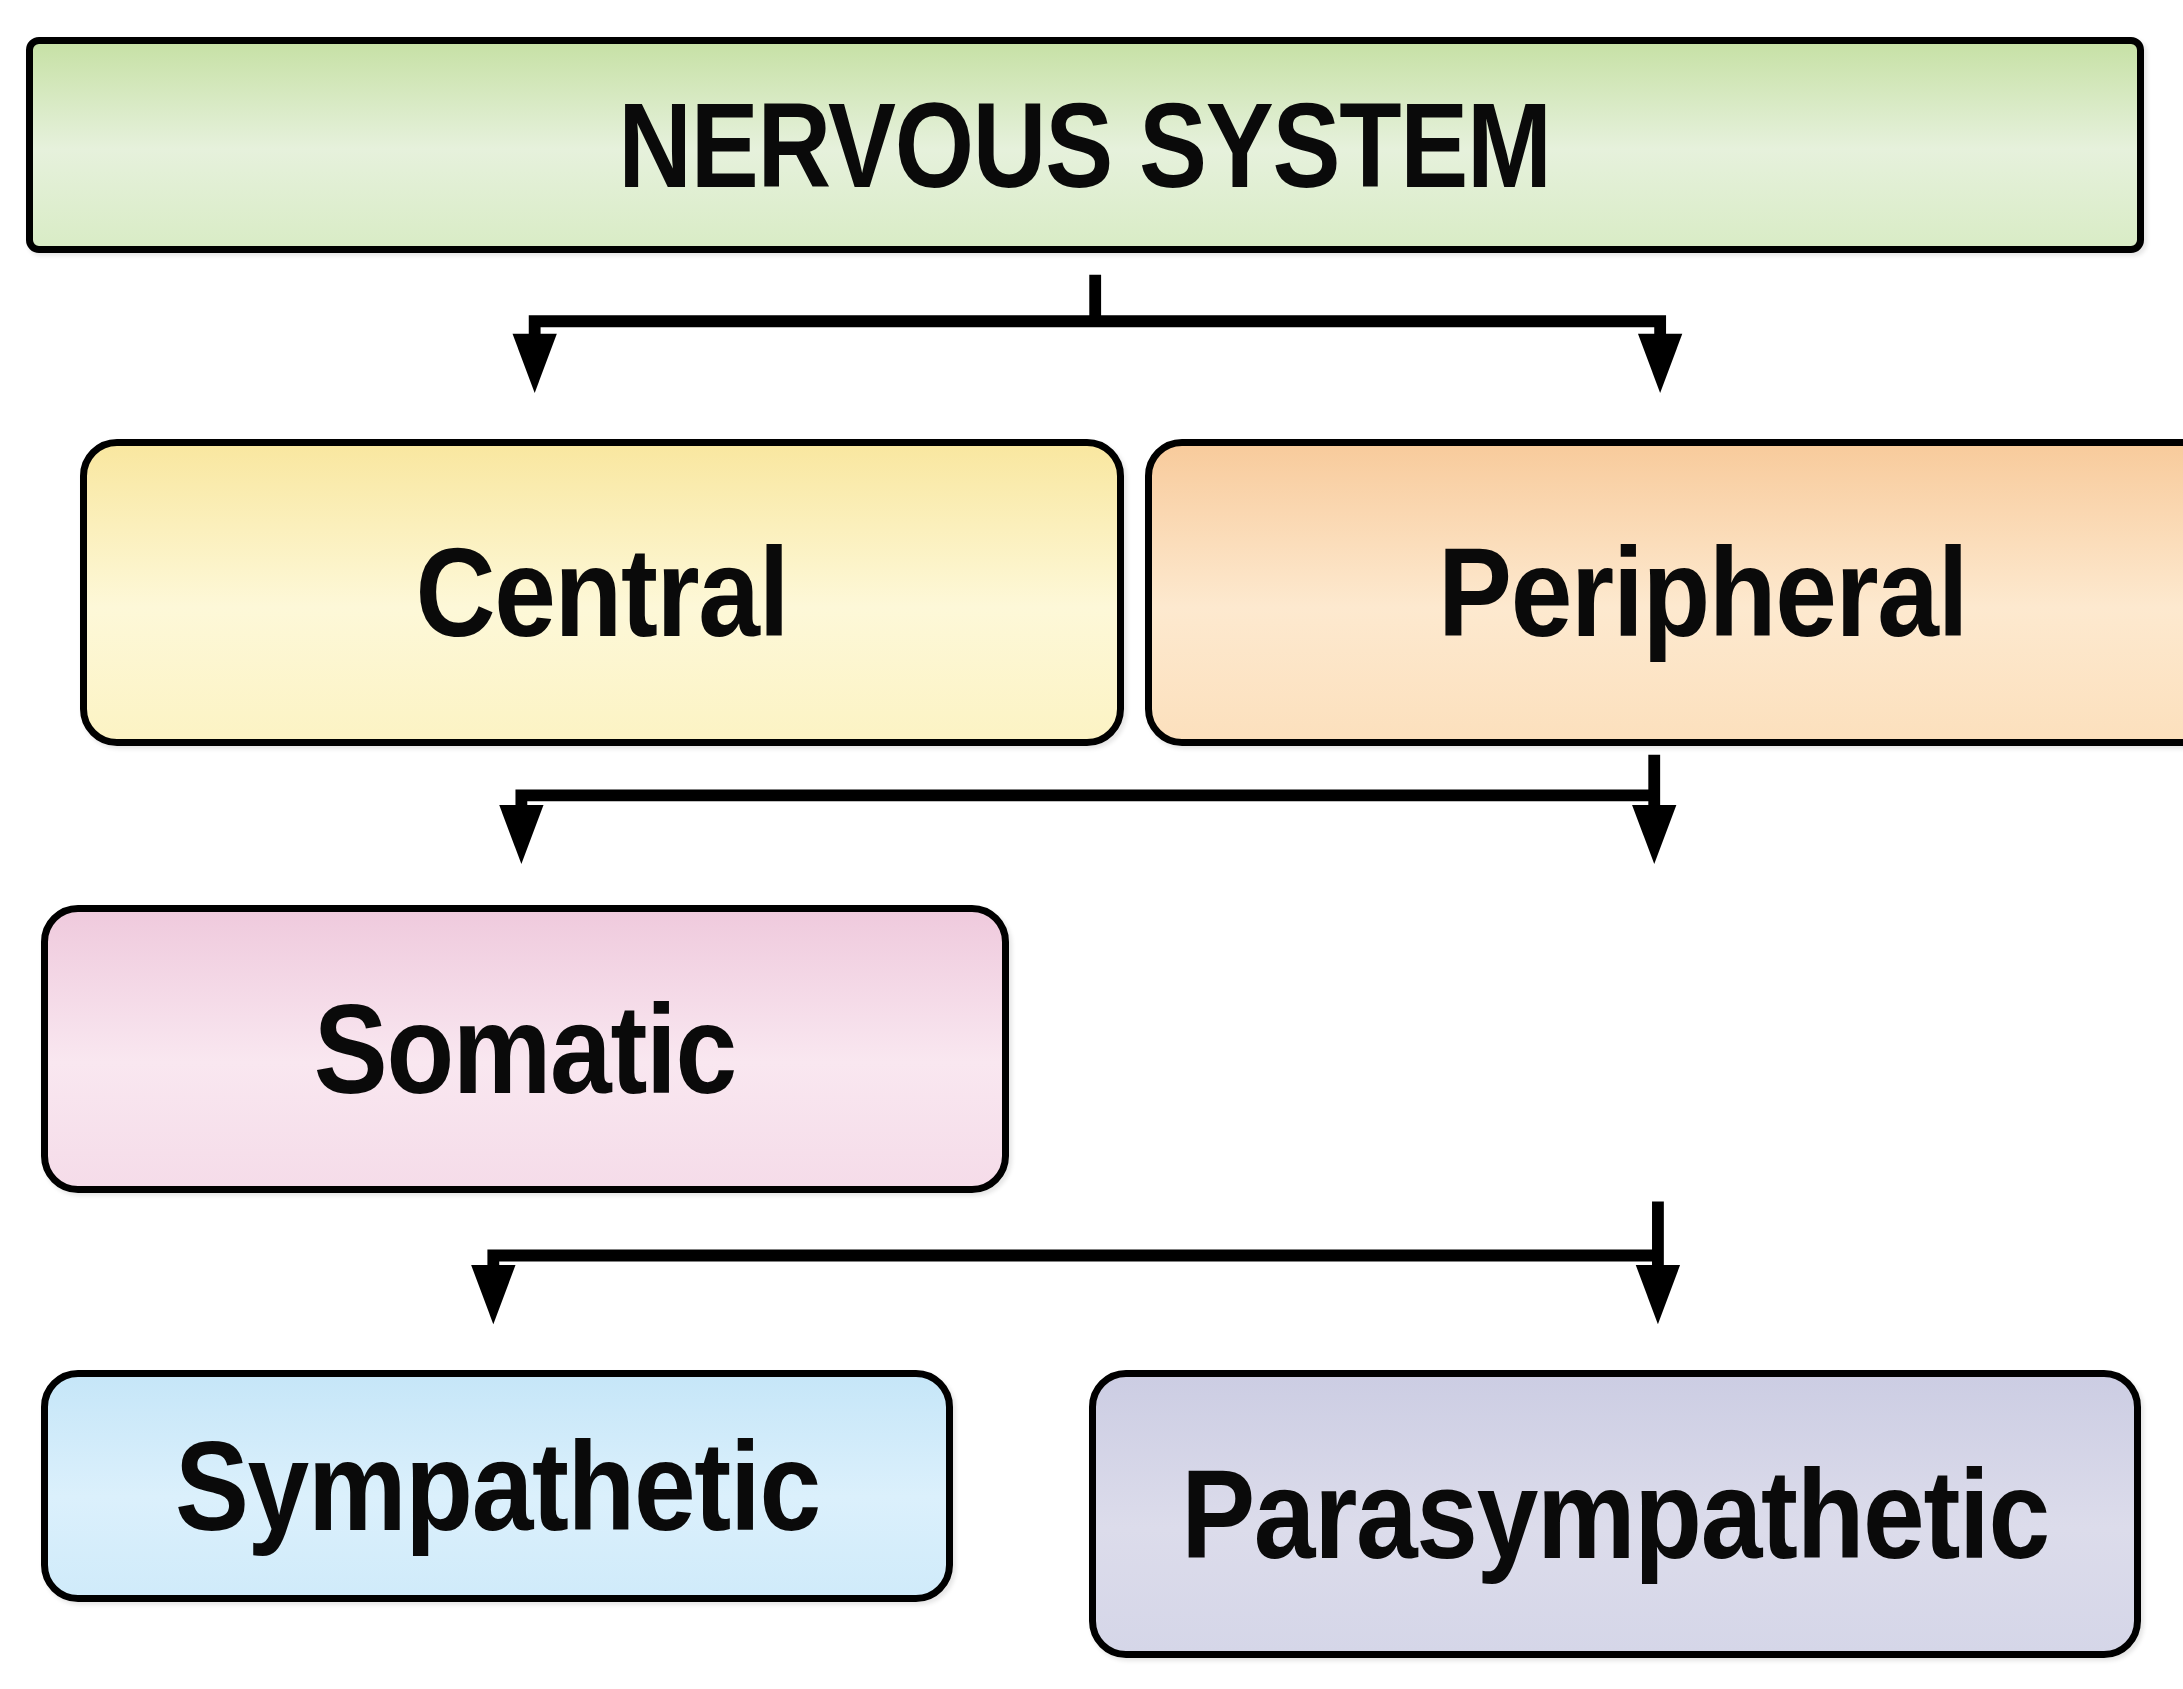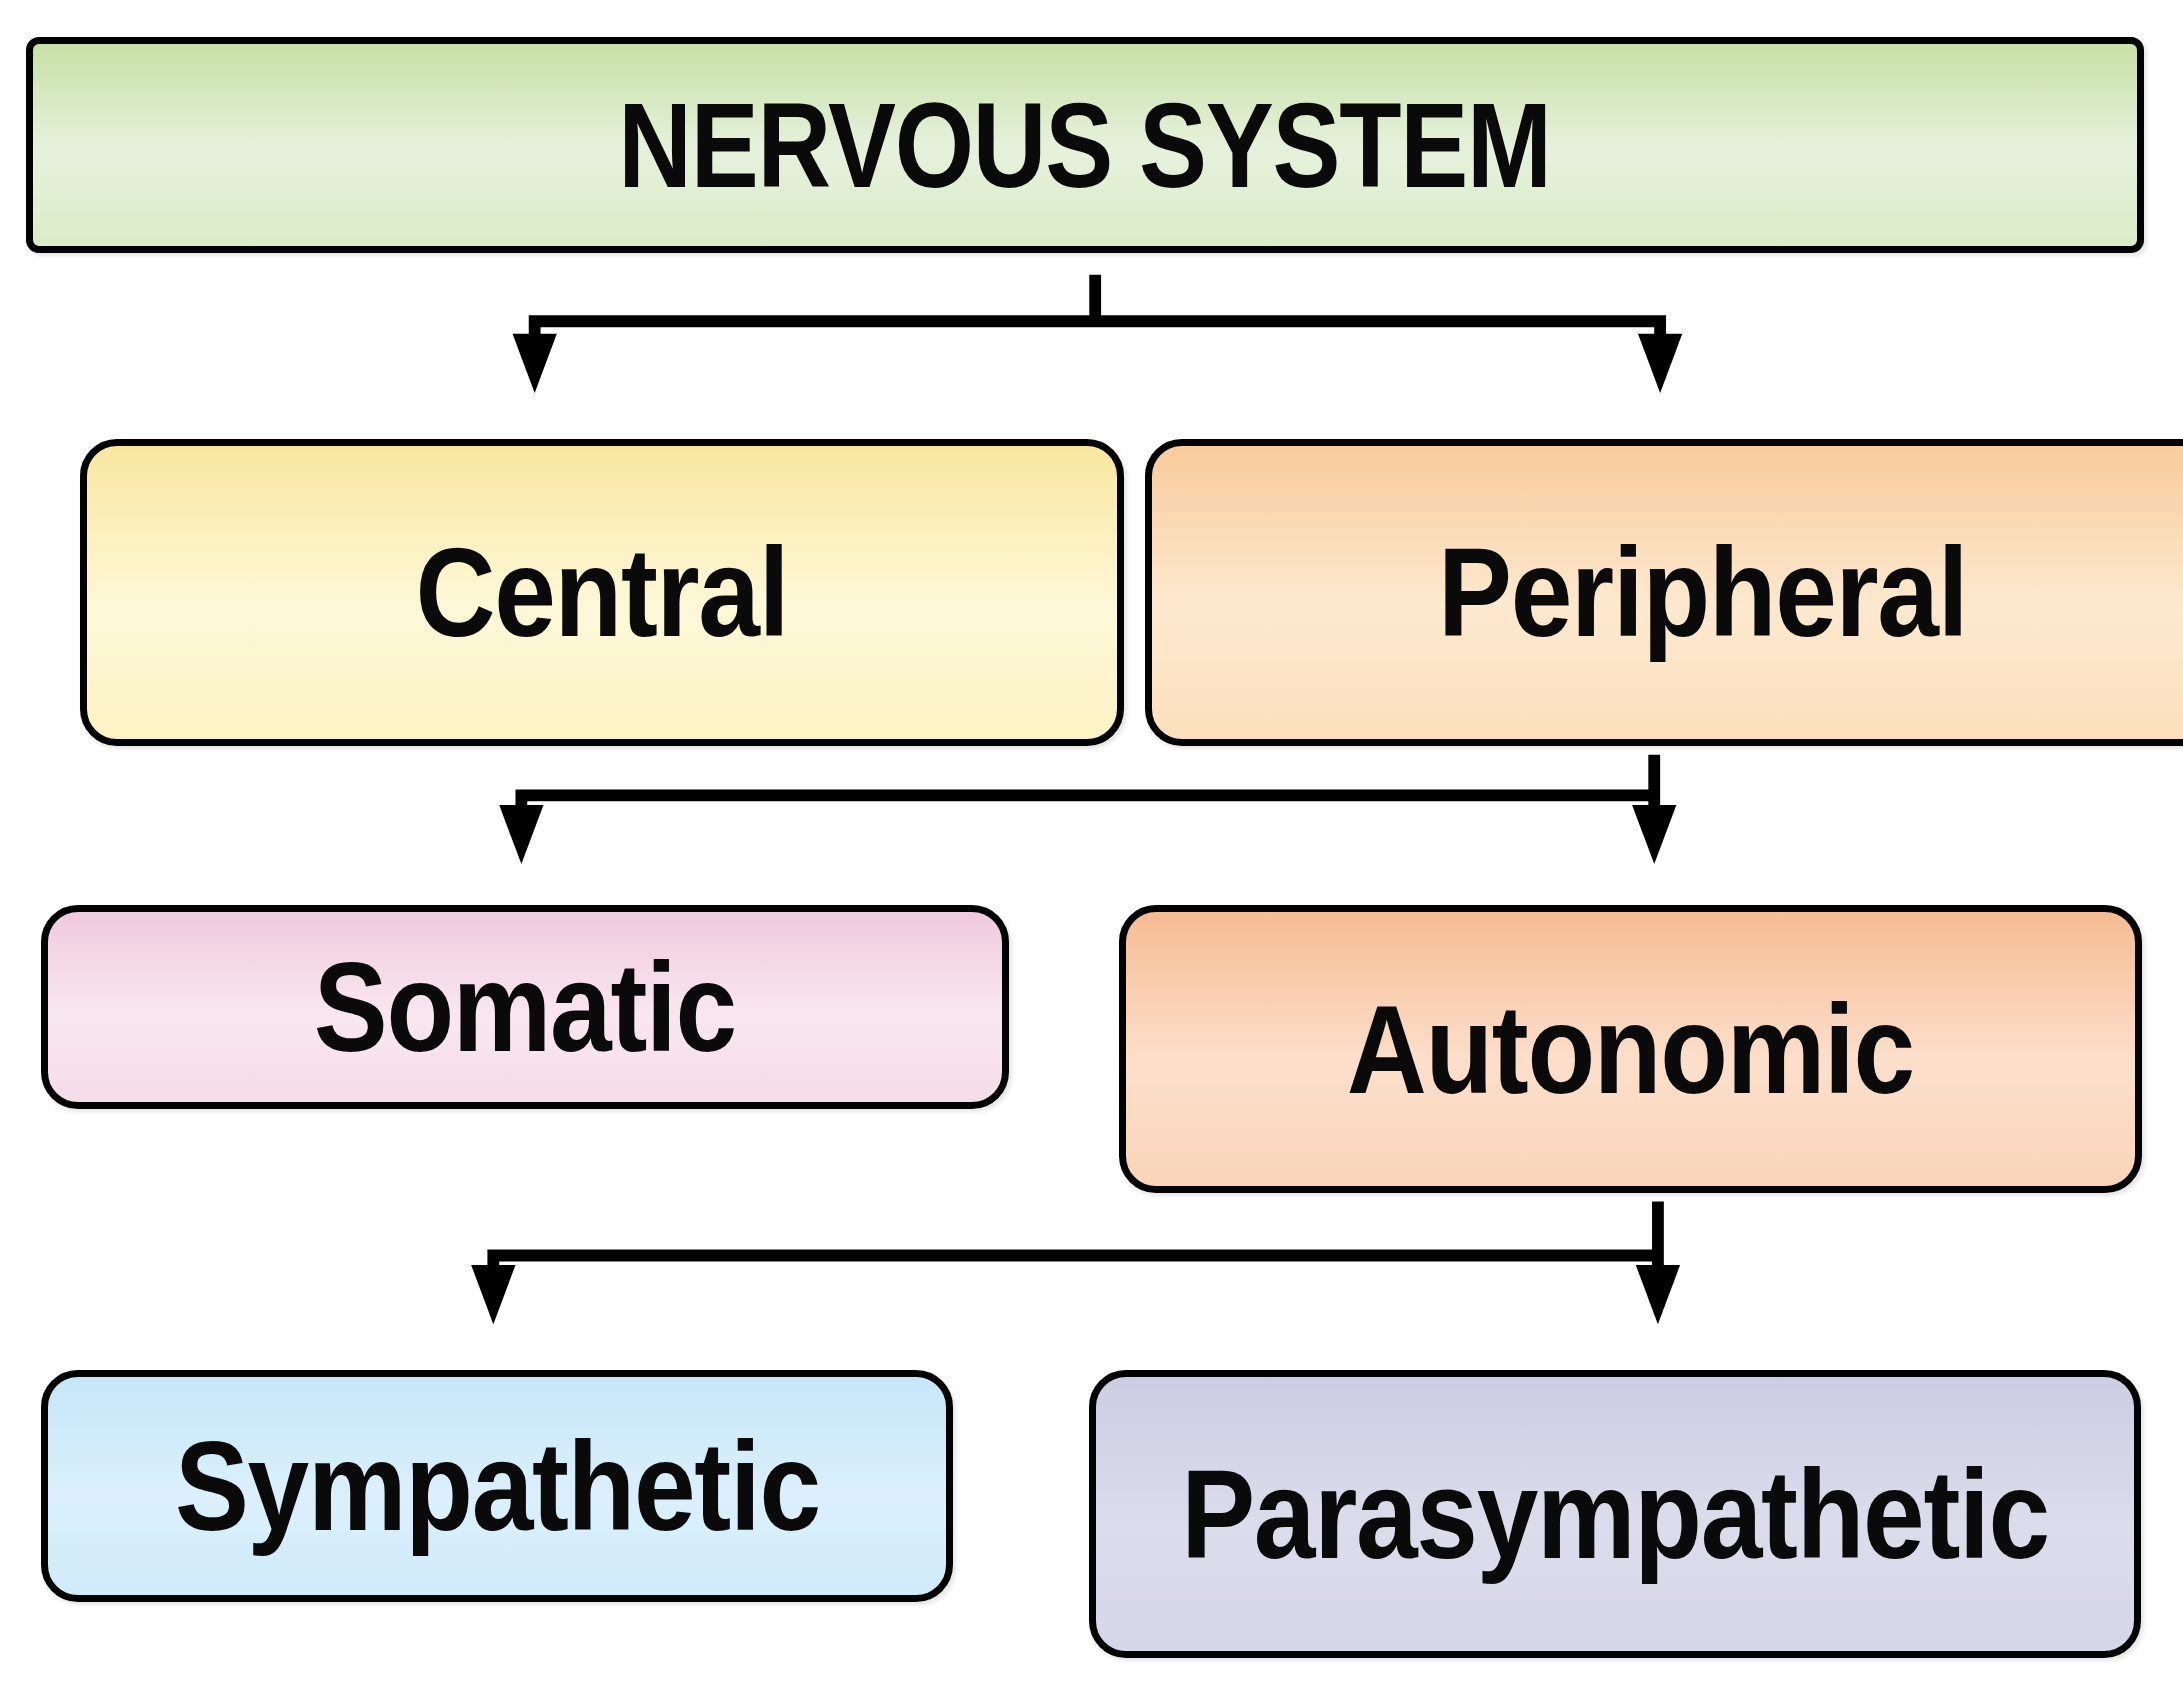--- a/index.html
+++ b/index.html
@@ -45,21 +45,21 @@
     left: 52px; top: 439px; width: 1044px; height: 307px;
     background: linear-gradient(180deg, #f9e7a0 0%, #fdf8d8 55%, #fcf3c4 100%);
     margin-left: 28px;
   }
   .n-peripheral {
     left: 1145px; top: 439px; width: 1115px; height: 307px;
     background: linear-gradient(180deg, #f8cb9c 0%, #fde9cf 55%, #fce0bd 100%);
   }
   
   .n-somatic {
-    left: 41px; top: 905px; width: 968px; height: 204px;
+    left: 41px; top: 905px; width: 968px; height: 288px;
     background: linear-gradient(180deg, #efcadd 0%, #f9e7f0 55%, #f5dce9 100%);
   }
   .n-autonomic {
     left: 1119px; top: 905px; width: 1023px; height: 288px;
     background: linear-gradient(180deg, #f6bc93 0%, #fcdfcb 55%, #fad4b8 100%);
   }
   
   .n-sympathetic {
     left: 41px; top: 1370px; width: 912px; height: 232px;
     background: linear-gradient(180deg, #c6e6f8 0%, #dbf0fc 55%, #d0ebfa 100%);
@@ -98,23 +98,20 @@
   </div>
 
   <div class="node n-peripheral">
     <span class="label row-label">Peripheral</span>
   </div>
 
   <div class="node n-somatic">
     <span class="label row-label">Somatic</span>
   </div>
 
-  <div class="node n-autonomic">
-    <span class="label row-label">Autonomic</span>
-  </div>
 
   <div class="node n-sympathetic">
     <span class="label row-label">Sympathetic</span>
   </div>
 
   <div class="node n-parasympathetic">
     <span class="label row-label">Parasympathetic</span>
   </div>
 
   <svg class="edges" viewBox="0 0 2956 2287">

